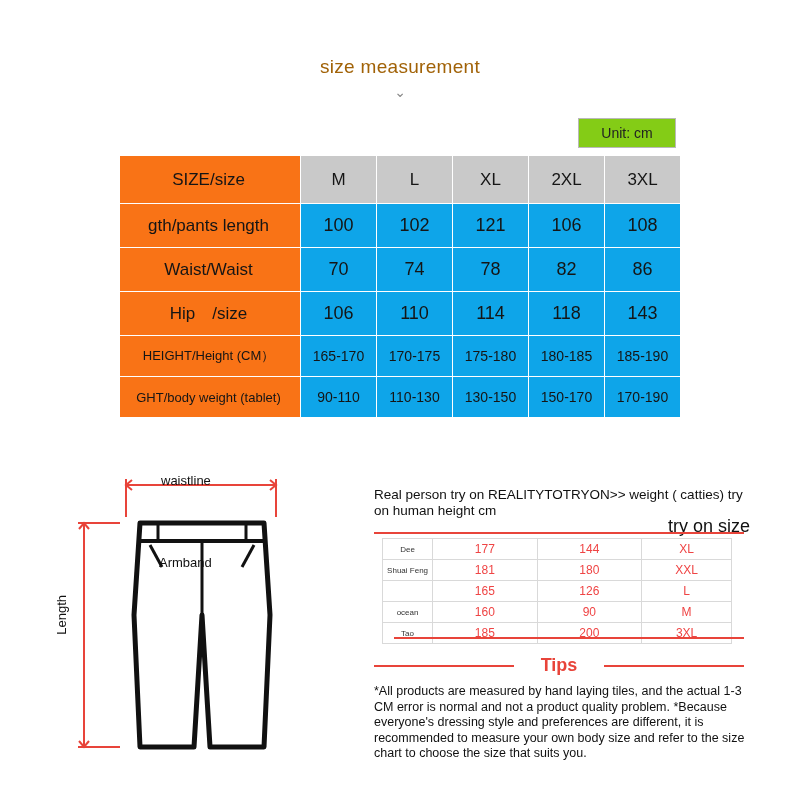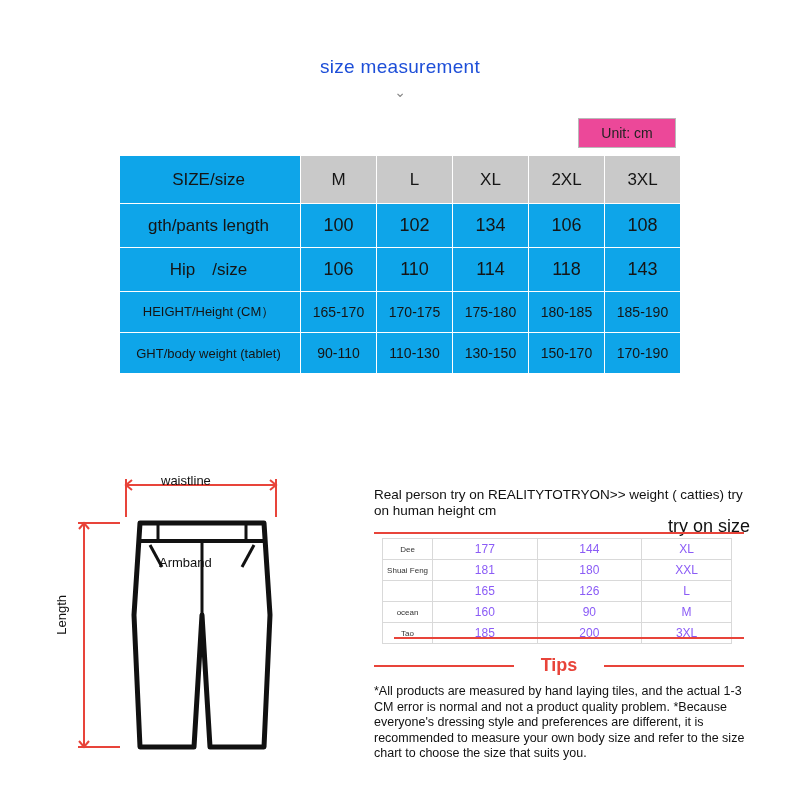--- a/index.html
+++ b/index.html
@@ -22,42 +22,42 @@
   }
 
   
   .title {
     position: absolute;
     top: 56px;
     left: 0;
     width: 800px;
     text-align: center;
     font-size: 19px;
-    color: #1d4ed8;
+    color: #a16207;
     letter-spacing: .3px;
   }
   .title-caret {
     position: absolute;
     top: 84px;
     left: 0;
     width: 800px;
     text-align: center;
     font-size: 14px;
     color: #8a8a8a;
   }
 
   
   .unit-box {
     position: absolute;
     top: 118px;
     left: 578px;
     width: 96px;
     height: 28px;
     border: 1px solid #b9b9b9;
-    background: #ec4899;
+    background: #84cc16;
     display: flex;
     align-items: center;
     justify-content: center;
     font-size: 14px;
     color: #222;
   }
 
   
   .size-table {
     position: absolute;
@@ -71,21 +71,21 @@
     border: 1px solid #ffffff;
     text-align: center;
     vertical-align: middle;
     height: 41px;
     color: #151515;
   }
   .size-table col.c0 { width: 181px; }
   .size-table col.cx { width: 76px; }
 
   .size-table .rowhead {
-    background: #0ea5e9;
+    background: #f97316;
     font-size: 17px;
     padding-right: 4px;
     white-space: nowrap;
     overflow: hidden;
   }
   .size-table .rowhead.small {
     font-size: 13px;
   }
   .size-table .hdr {
     background: #c9c9c9;
@@ -150,21 +150,21 @@
     top: 538px;
     width: 350px;
     border-collapse: collapse;
     table-layout: fixed;
   }
   .tryon-table td {
     border: 1px solid #d9d9d9;
     height: 20px;
     font-size: 11px;
     text-align: center;
-    color: #8b5cf6;
+    color: #ef4444;
     padding: 0;
   }
   .tryon-table td.name {
     font-size: 8px;
     width: 48px;
     color: #333;
   }
   .tryon-table col.cn { width: 48px; }
   .tryon-table col.cv { width: 100px; }
   .tryon-table col.cs { width: 86px; }
@@ -253,25 +253,33 @@
         <td class="hdr">L</td>
         <td class="hdr">XL</td>
         <td class="hdr">2XL</td>
         <td class="hdr">3XL</td>
       </tr>
 
       <tr>
         <td class="rowhead">gth/pants length</td>
         <td class="val">100</td>
         <td class="val">102</td>
-        <td class="val">134</td>
+        <td class="val">121</td>
         <td class="val">106</td>
         <td class="val">108</td>
       </tr>
 
+      <tr>
+        <td class="rowhead">Waist/Waist</td>
+        <td class="val">70</td>
+        <td class="val">74</td>
+        <td class="val">78</td>
+        <td class="val">82</td>
+        <td class="val">86</td>
+      </tr>
 
       <tr>
         <td class="rowhead">Hip　/size</td>
         <td class="val">106</td>
         <td class="val">110</td>
         <td class="val">114</td>
         <td class="val">118</td>
         <td class="val">143</td>
       </tr>
 

